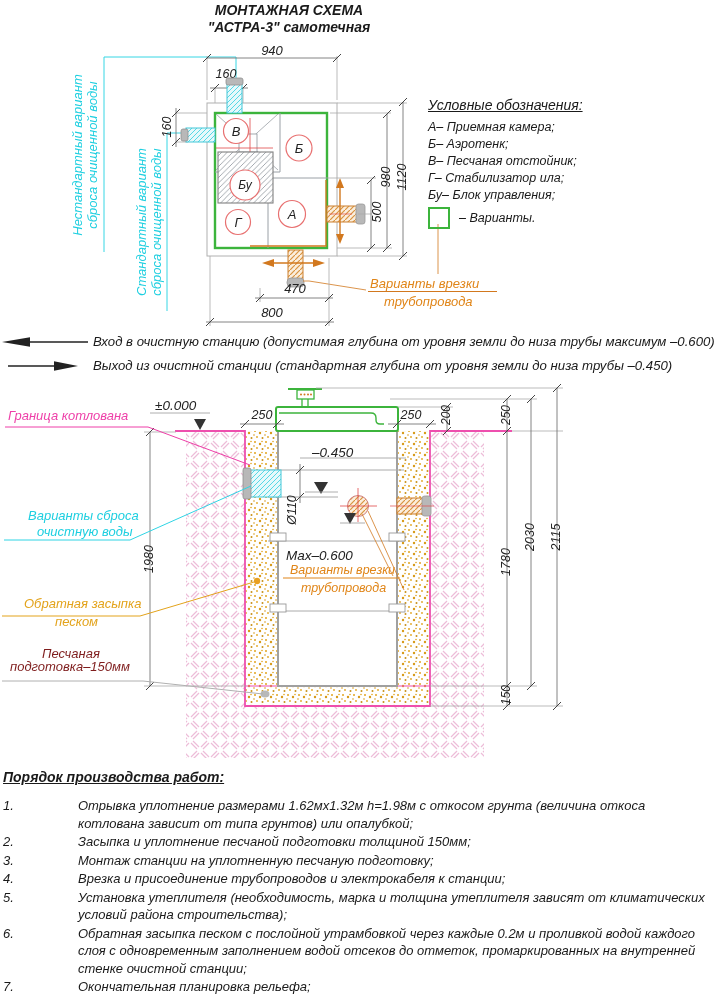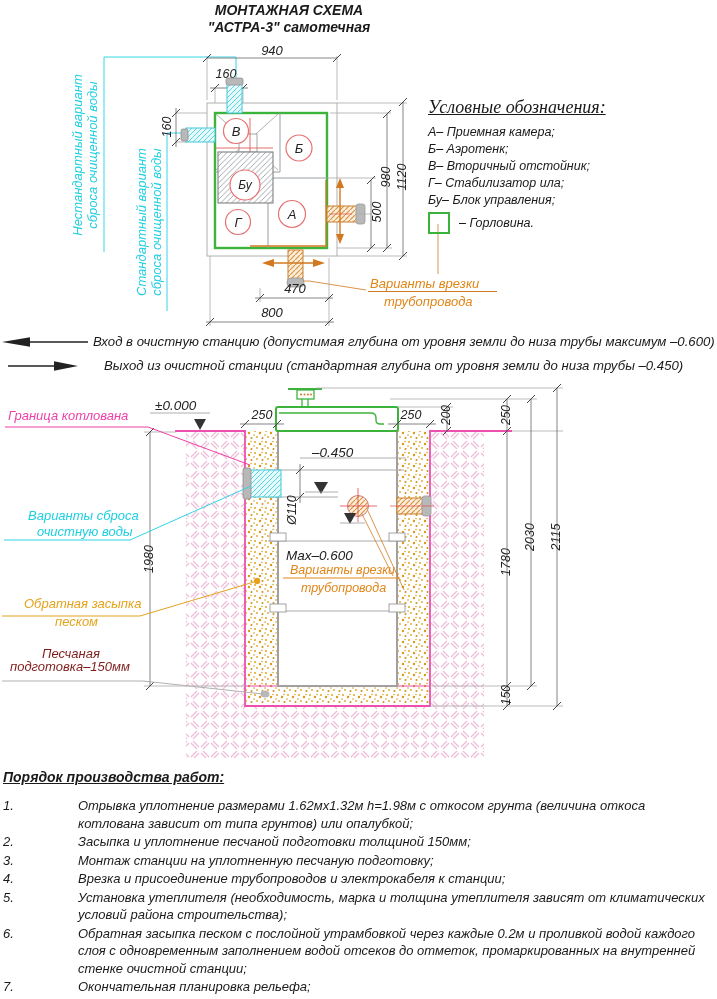--- a/index.html
+++ b/index.html
@@ -8,21 +8,21 @@
   .abs{position:absolute;}
   .lbl{font-style:italic;white-space:nowrap;font-size:13px;color:#222;}
   .title{width:578px;text-align:center;font-style:italic;font-weight:bold;font-size:14px;color:#1a1a1a;}
   .cyan{color:#1ecfe0;}
   .mag{color:#ee3fa8;}
   .org{color:#e08518;}
   .sand-org{color:#e3a31b;}
   .gray2{color:#7f1d1d;}
   .rot{transform:rotate(-90deg);text-align:center;line-height:15px;font-style:italic;font-size:13px;white-space:nowrap;}
   .legend{left:428px;top:97px;width:280px;font-style:italic;font-size:12.5px;color:#1a1a1a;}
-  .legend .hdr{font-size:18px;text-decoration:underline;margin-bottom:6px;font-family:Liberation Serif, serif;}
+  .legend .hdr{font-size:14px;text-decoration:underline;margin-bottom:6px;}
   .legend .row{height:17px;line-height:17px;}
   .legend .gor{display:flex;align-items:center;margin-top:3px;}
   .legend .sq{width:18px;height:18px;border:2.5px solid #3cb43c;margin-right:9px;}
   .note{font-style:italic;font-size:13.2px;color:#1a1a1a;white-space:nowrap;}
   .work{left:3px;top:769px;width:712px;font-style:italic;color:#1a1a1a;}
   .work .hdr{font-size:14px;text-decoration:underline;margin-bottom:12px;font-weight:bold;}
   .work .item{display:grid;grid-template-columns:75px 1fr;font-size:13px;line-height:17.5px;margin-bottom:1px;}
   svg text{font-family:"Liberation Sans",sans-serif;font-style:italic;fill:#222;}
 </style>
 </head>
@@ -257,34 +257,34 @@
   </div>
   <div class="abs rot cyan" style="left:56px;top:206px;width:188px;height:32px">
     <div>Стандартный вариант</div>
     <div>сброса очищенной воды</div>
   </div>
 
   <div class="abs legend">
     <div class="hdr">Условные обозначения:</div>
     <div class="row">А– Приемная камера;</div>
     <div class="row">Б– Аэротенк;</div>
-    <div class="row">В– Вторичный отстойник;</div>
+    <div class="row">В– Песчаная отстойник;</div>
     <div class="row">Г– Стабилизатор ила;</div>
     <div class="row">Бу– Блок управления;</div>
     <div class="gor">
       <span class="sq"></span>
-      <span>– Горловина.</span>
+      <span>– Варианты.</span>
     </div>
   </div>
 
   <div class="abs lbl org" style="left:370px;top:276px">Варианты врезки</div>
   <div class="abs lbl org" style="left:384px;top:294px">трубопровода</div>
 
   <div class="abs note" style="left:93px;top:334px">Вход в очистную станцию (допустимая глубина от уровня земли до низа трубы максимум –0.600)</div>
-  <div class="abs note" style="left:104px;top:358px">Выход из очистной станции (стандартная глубина от уровня земли до низа трубы –0.450)</div>
+  <div class="abs note" style="left:93px;top:358px">Выход из очистной станции (стандартная глубина от уровня земли до низа трубы –0.450)</div>
 
   <div class="abs lbl mag" style="left:8px;top:408px">Граница котлована</div>
   <div class="abs lbl cyan" style="left:28px;top:508px">Варианты сброса</div>
   <div class="abs lbl cyan" style="left:37px;top:524px">очистную воды</div>
   <div class="abs lbl sand-org" style="left:24px;top:596px">Обратная засыпка</div>
   <div class="abs lbl sand-org" style="left:55px;top:614px">песком</div>
   <div class="abs lbl gray2" style="left:42px;top:646px">Песчаная</div>
   <div class="abs lbl gray2" style="left:10px;top:659px">подготовка–150мм</div>
   <div class="abs lbl org" style="left:290px;top:563px;font-size:12.5px">Варианты врезки</div>
   <div class="abs lbl org" style="left:301px;top:581px;font-size:12.5px">трубопровода</div>

